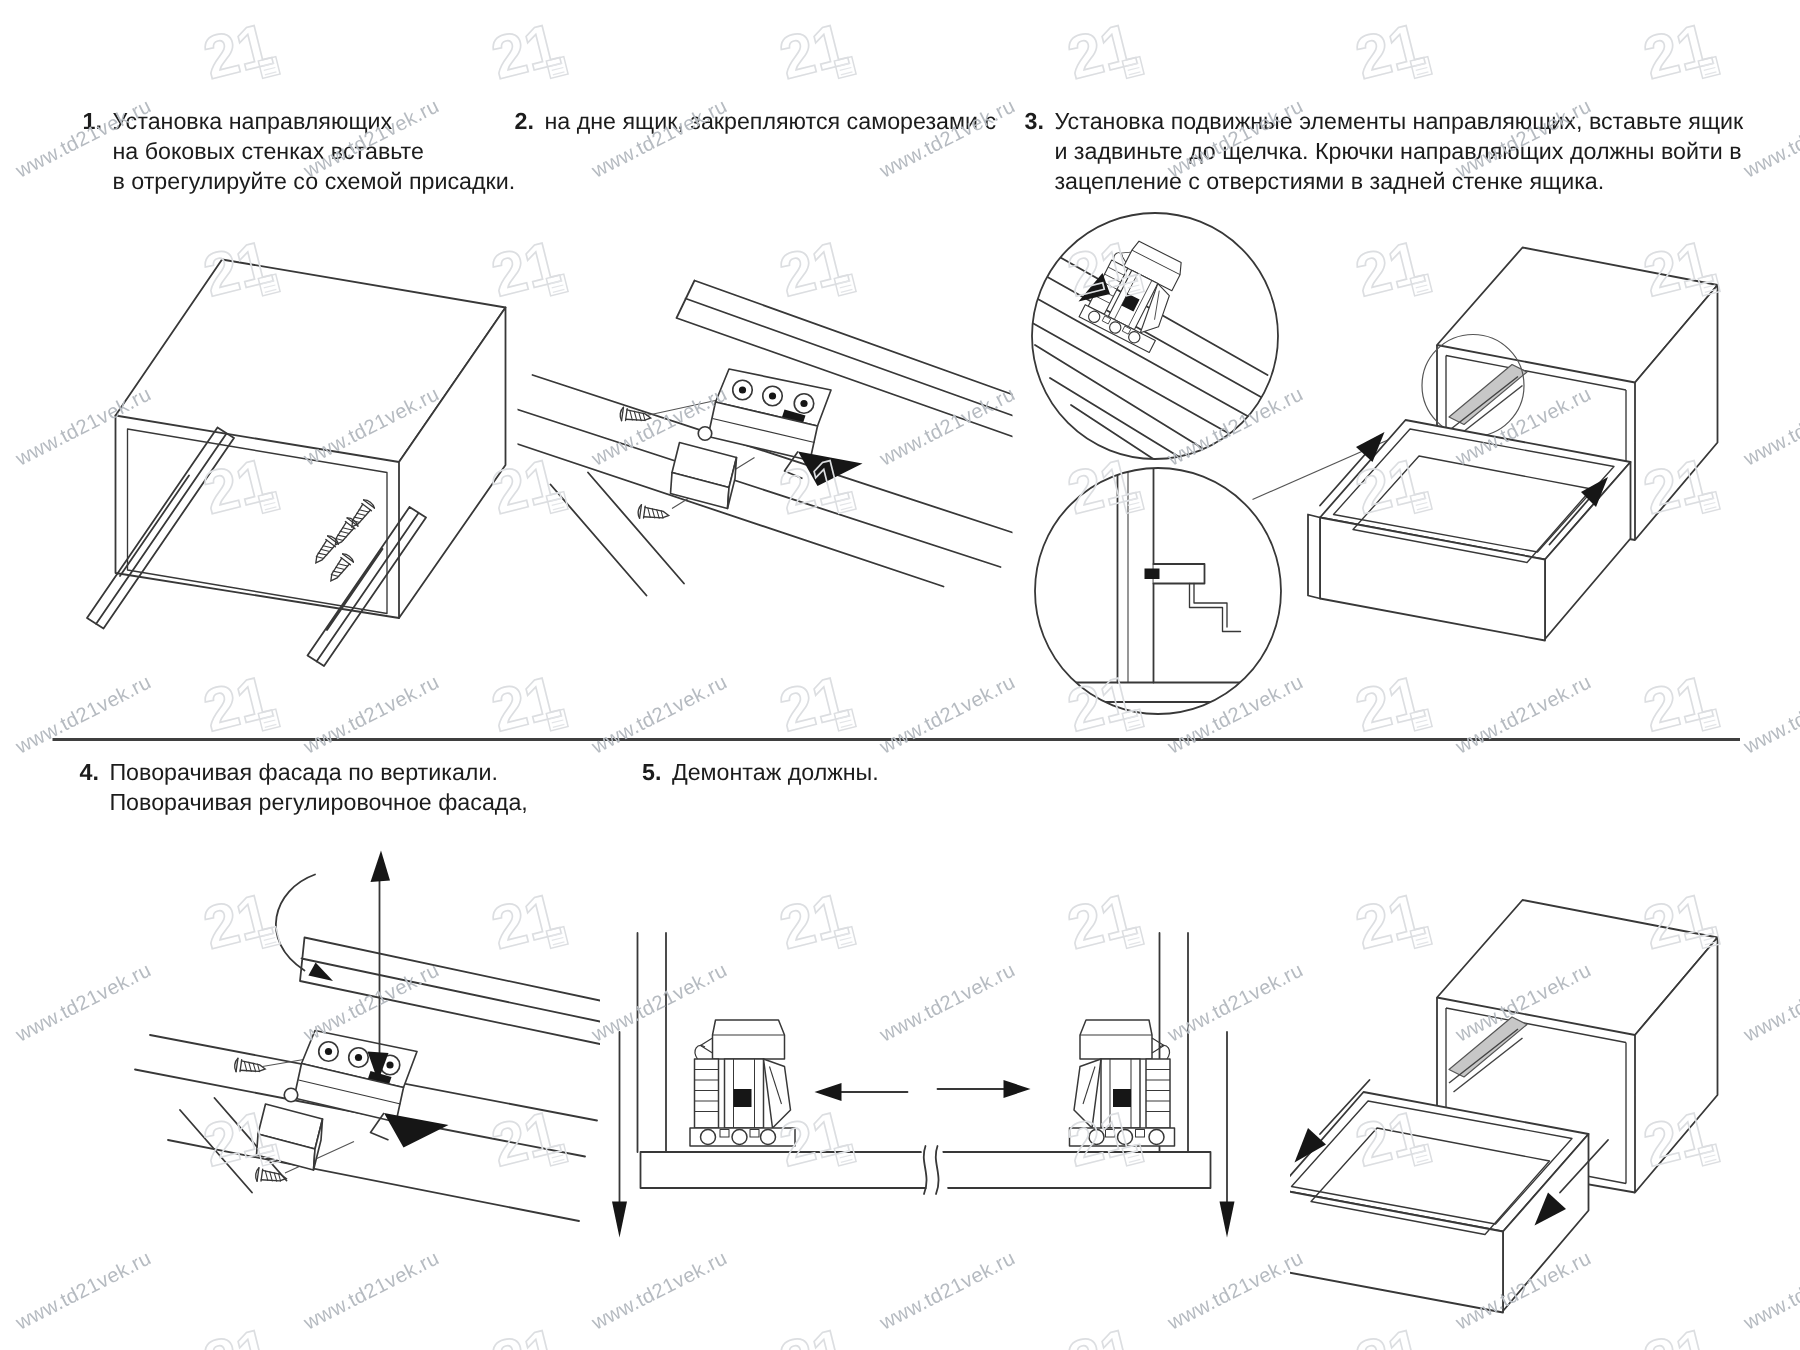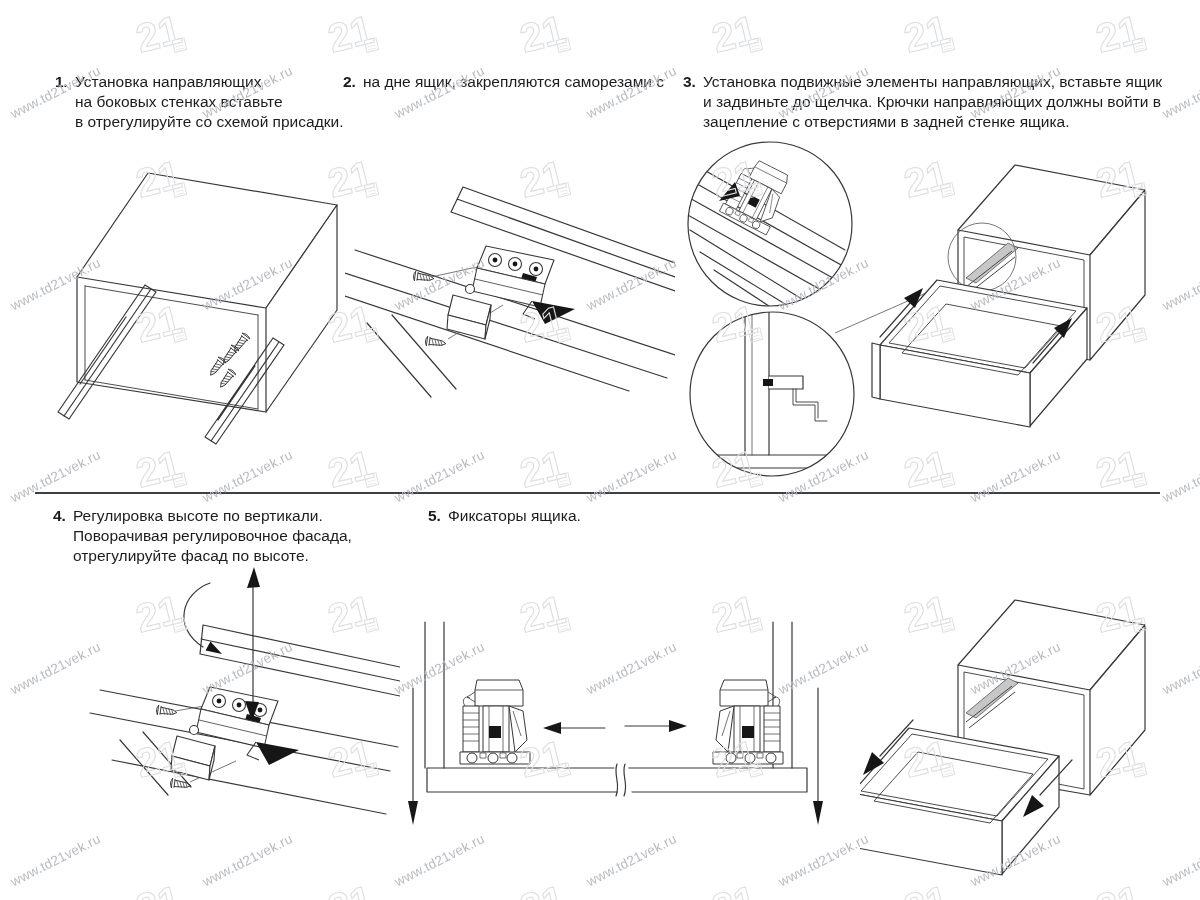--- a/index.html
+++ b/index.html
@@ -470,29 +470,28 @@
     <span class="num">3.</span>
     <div class="lines">
       <div>Установка подвижные элементы направляющих, вставьте ящик</div>
       <div>и задвиньте до щелчка. Крючки направляющих должны войти в</div>
       <div>зацепление с отверстиями в задней стенке ящика.</div>
     </div>
   </section>
   <section class="step" id="step4">
     <span class="num">4.</span>
     <div class="lines">
-      <div>Регулировка высоте по вертикали.</div>
+      <div>Поворачивая фасада по вертикали.</div>
       <div>Поворачивая регулировочное фасада,</div>
-      <div>отрегулируйте фасад по высоте.</div>
     </div>
   </section>
   <section class="step" id="step5">
     <span class="num">5.</span>
     <div class="lines">
-      <div>Фиксаторы ящика.</div>
+      <div>Демонтаж должны.</div>
     </div>
   </section>
 
   <div class="divider"></div>
 
   <svg class="panel" id="p1" width="320" height="335" viewBox="0 0 320 335">
     <g class="ln">
       <path d="M27,127 L98,23 L287,55 L216,158 Z" fill="#fff"></path>
       <path d="M216,158 L287,55 L287,160 L216,262 Z" fill="#fff"></path>
       <path d="M27,127 L27,232 L216,262"></path>

